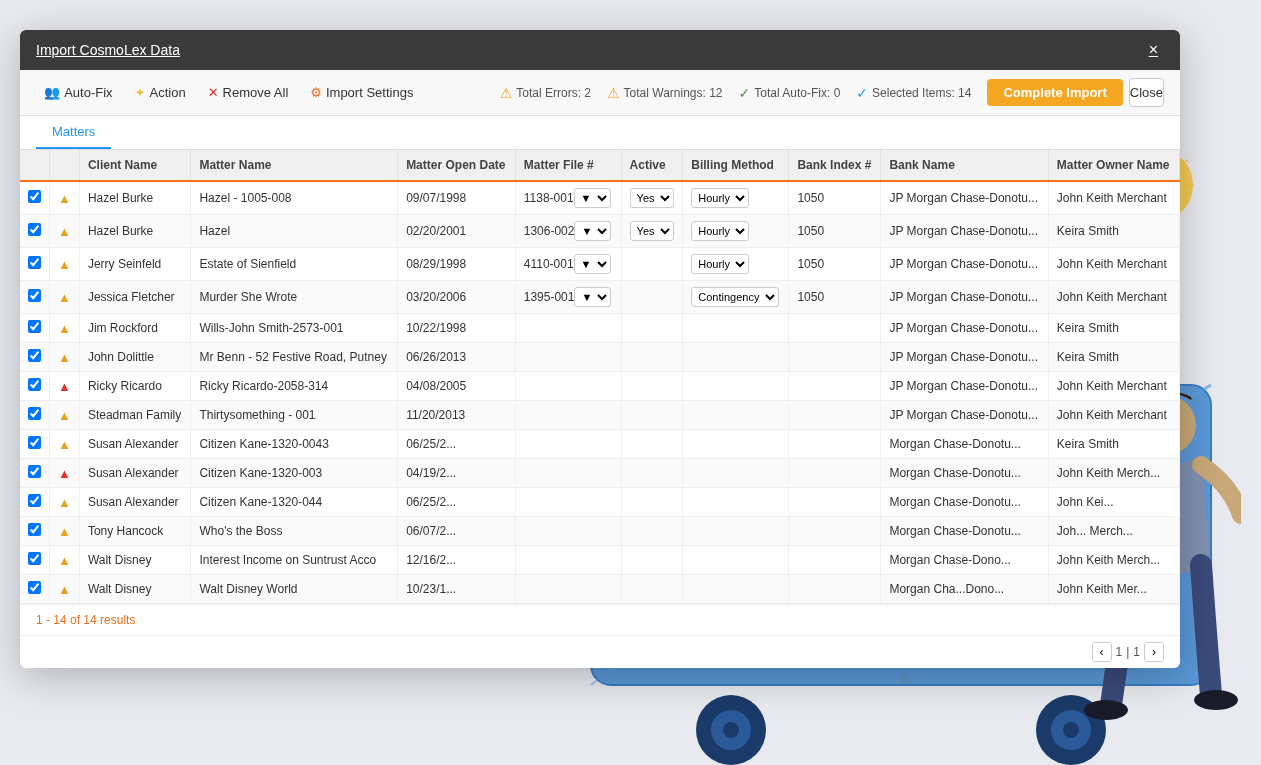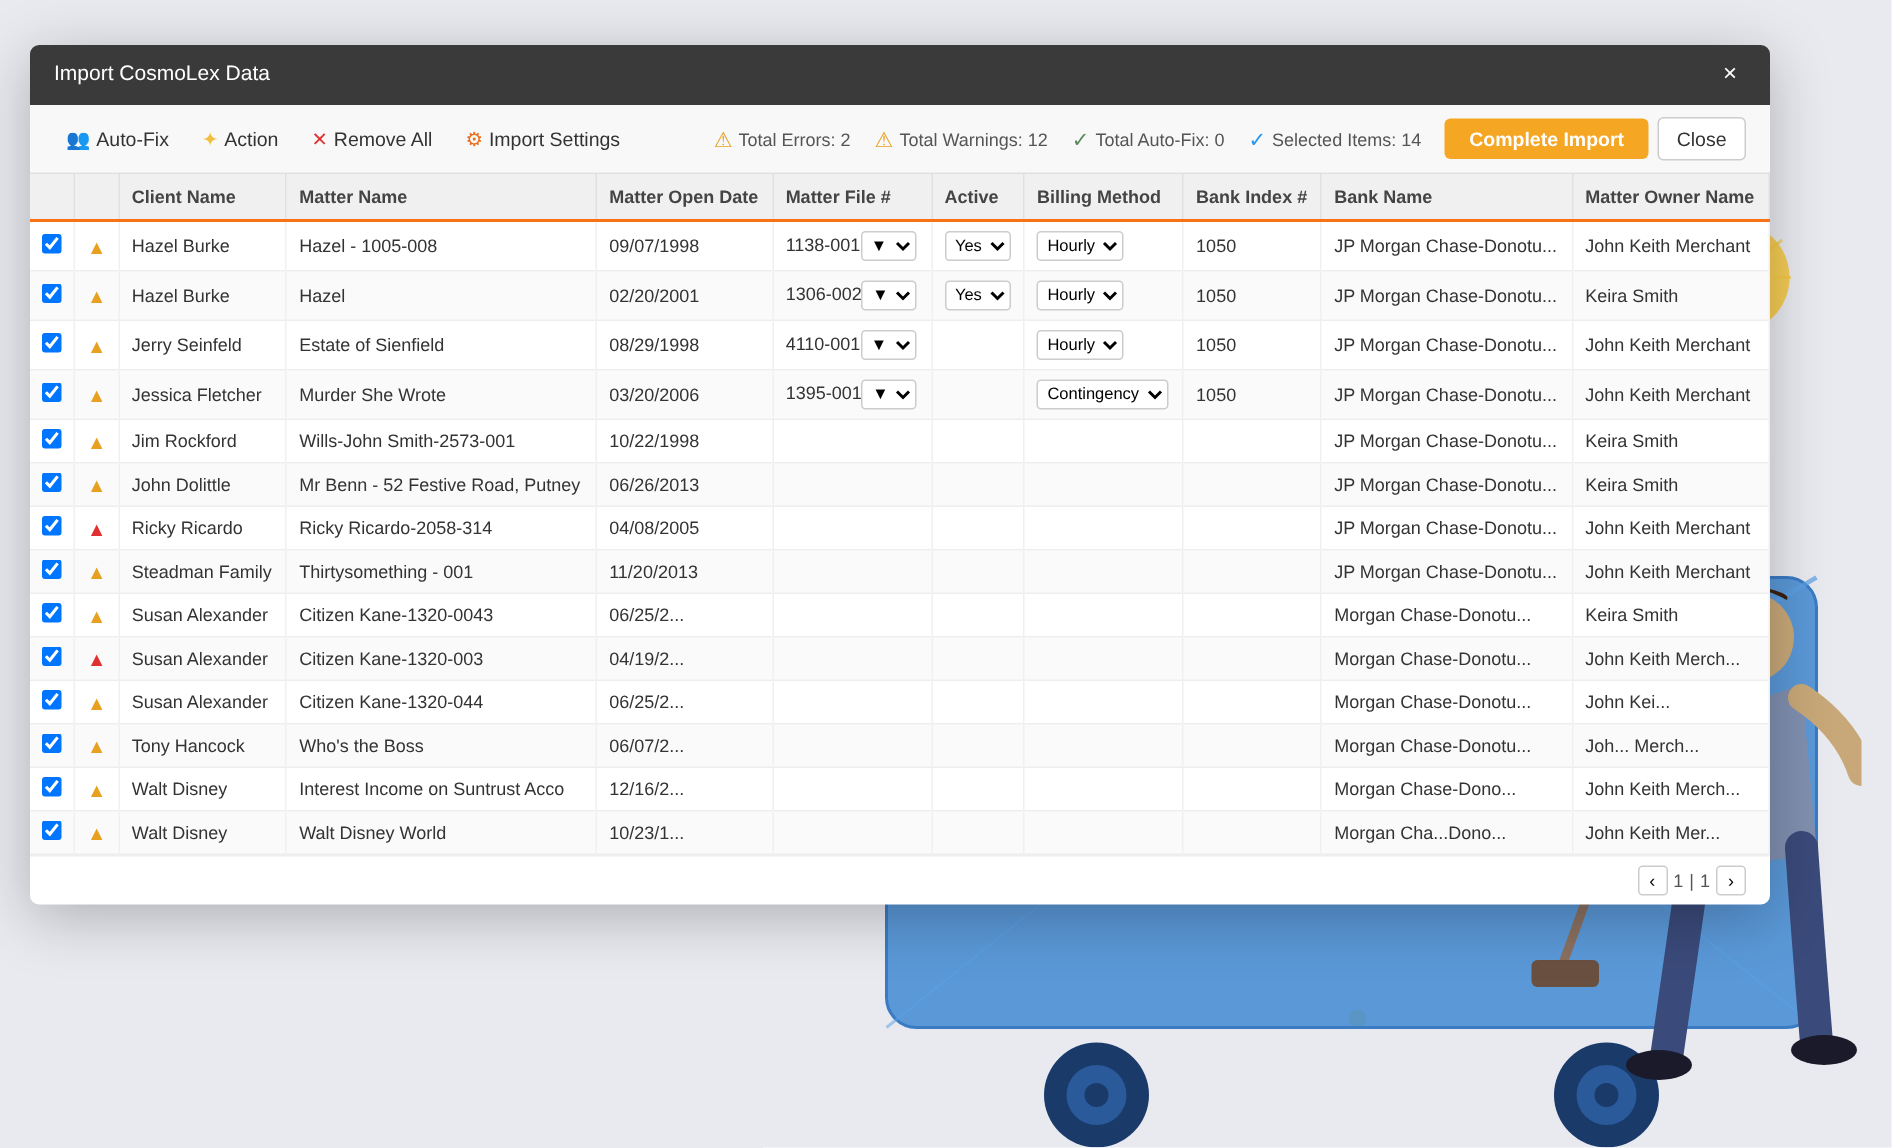--- a/index.html
+++ b/index.html
@@ -24,23 +24,25 @@
       box-shadow: 0 8px 40px rgba(0,0,0,0.25);
       z-index: 10;
       overflow: hidden;
     }
 
     .modal-header {
       background: #3a3a3a;
       color: #fff;
       padding: 10px 16px;
       display: flex;
+      align-items: center;
       justify-content: space-between;
       font-size: 14px;
       font-weight: 500;
+      text-decoration: underline;
     }
 
     .modal-close-btn {
       background: none;
       border: none;
       color: #fff;
       font-size: 16px;
       cursor: pointer;
       line-height: 1;
       padding: 2px 6px;
@@ -93,21 +95,21 @@
       padding: 6px 16px;
       font-size: 13px;
       font-weight: 600;
       cursor: pointer;
     }
     .btn-close {
       background: #fff;
       color: #333;
       border: 1px solid #ccc;
       border-radius: 4px;
-      padding: 6px 12px;
+      padding: 6px 0;
       font-size: 13px;
       cursor: pointer;
     }
 
     .modal-tabs {
       background: #fff;
       border-bottom: 1px solid #ddd;
       padding: 0 16px;
     }
     .tab-item {
@@ -304,20 +306,23 @@
     </div>
     <div class="status-item">
       <span class="status-dot-selected">✓</span>
       <span>Selected Items: 14</span>
     </div>
 
     <button class="btn-complete">Complete Import</button>
     <button class="btn-close">Close</button>
   </div>
 
+  <div class="modal-tabs">
+    <span class="tab-item active">Matters</span>
+  </div>
 
   <div class="table-container">
     <table>
       <thead>
         <tr>
           <th style="width:28px;"></th>
           <th style="width:24px;"></th>
           <th>Client Name</th>
           <th>Matter Name</th>
           <th>Matter Open Date</th>
@@ -565,20 +570,23 @@
       <td></td>
       <td></td>
       <td></td>
       <td>Morgan Cha...Dono...</td>
       <td>John Keith Mer...</td>
     </tr>
         </tbody>
     </table>
   </div>
 
+  <div class="footer-bar">
+    <span>1 - 14 of 14 results</span>
+  </div>
 
   <div class="pagination">
     <button class="page-btn">‹</button>
     <span>1</span>
     <span> | </span>
     <span>1</span>
     <button class="page-btn">›</button>
   </div>
 </div>
 

